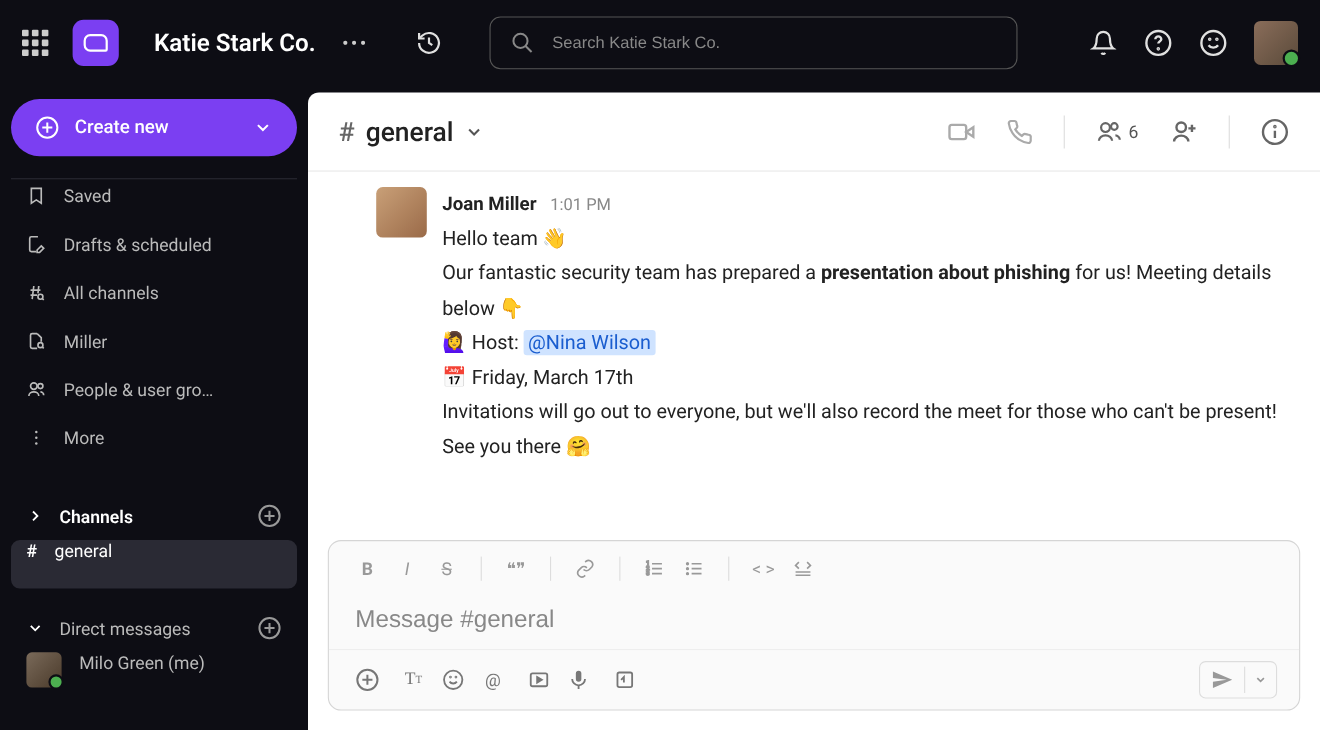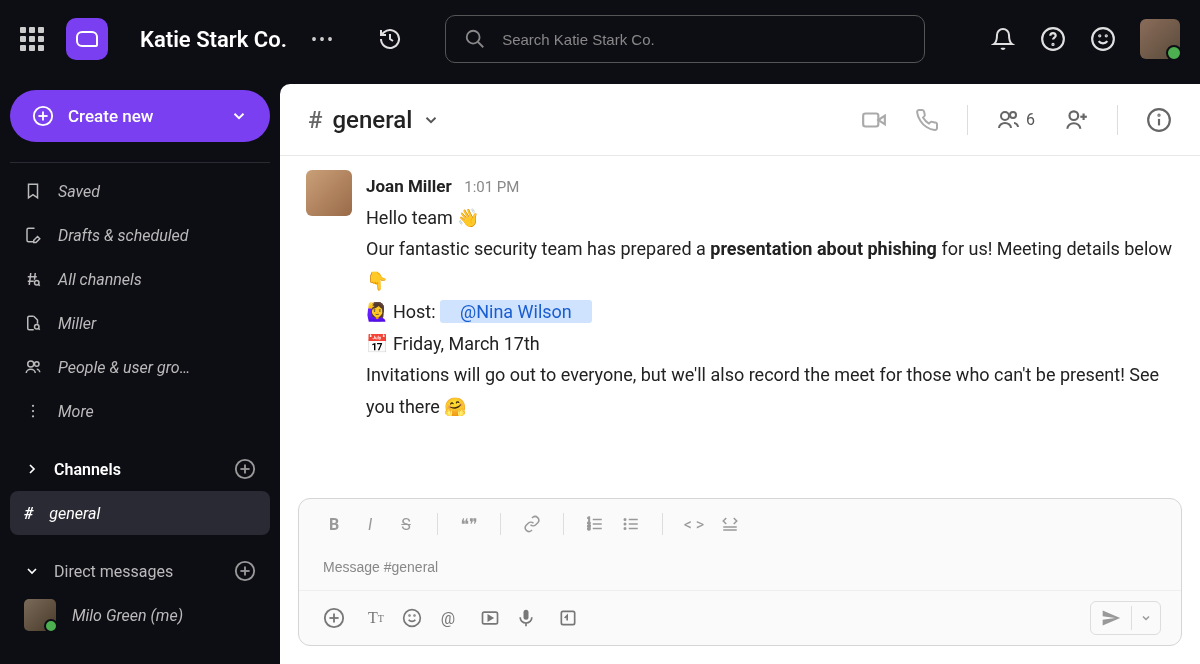--- a/index.html
+++ b/index.html
@@ -25,49 +25,49 @@
 .avatar-small::after { content:''; position:absolute; bottom:-2px; right:-2px; width:10px; height:10px; background:#4caf50; border-radius:50%; border:2px solid #0d0d14; }
 
 
 .main { display: flex; height: calc(664px - 78px); }
 .sidebar { width: 280px; padding: 12px 10px; display:flex; flex-direction:column; }
 .content { flex: 1; background: #fff; border-radius: 10px 0 0 0; margin-top: 6px; display: flex; flex-direction: column; color: #222; }
 
 
 .create-btn { height: 52px; background: #7b3ff2; border-radius: 30px; display:flex; align-items:center; padding: 0 22px; color:#fff; font-size:17px; font-weight:500; cursor:pointer; gap:14px; margin-bottom: 14px; }
 .create-btn .chev { margin-left:auto; }
-.side-item { height: 44px; display:flex; align-items:center; padding: 0 14px; gap:16px; color:#bbb; font-size:16px; cursor:pointer; border-radius:8px;font-style:italic; }
+.side-item { height: 44px; display:flex; padding: 0 14px; gap:16px; color:#bbb; font-size:16px; cursor:pointer; border-radius:8px; }
 .side-item.active { background:#2a2a34; color:#fff; }
 .side-section { display:flex; align-items:center; padding: 0 14px; height:44px; gap:14px; color:#fff; font-weight:600; font-size:16px; margin-top:14px; cursor:pointer; }
 .side-section .plus { margin-left:auto; color:#999; }
 .side-divider { height:1px; background:#2a2a34; margin: 6px 0; }
 
 
 .chat-header { height: 72px; display:flex; align-items:center; padding: 0 28px; border-bottom: 1px solid #e8e8e8; gap: 14px; }
 .chat-title { font-size: 24px; font-weight: 500; display:flex; align-items:center; gap:10px; cursor:pointer; }
 .chat-header-right { margin-left:auto; display:flex; align-items:center; gap:28px; color:#888; }
 .member-count { display:flex; align-items:center; gap:6px; color:#555; font-size:16px; }
 
 
-.messages { flex:1; padding: 14px 26px; overflow:auto; }
+.messages { flex:1; padding: 14px 26px; overflow:auto;margin-left:36px; }
 .msg { display:flex; gap:14px; }
 .msg-avatar { width:46px; height:46px; border-radius:6px; background: linear-gradient(135deg, #c9a078, #9a6a48); flex-shrink:0; }
 .msg-body { font-size:18px; line-height:1.75; color:#222; }
 .msg-author { font-weight:700; font-size:17px; }
 .msg-time { color:#888; font-size:15px; font-weight:400; margin-left:8px; }
-.mention { background:#cfe3ff; color:#1a5dcf; padding:1px 20px; border-radius:3px; }
+.mention { background:#cfe3ff; color:#1a5dcf; padding:1px 4px; border-radius:3px; }
 .bold { font-weight:700; }
 
 
 .composer { margin: 0 18px 18px; border:1px solid #d5d5d5; border-radius:12px; background:#fafafa; }
 .fmt-bar { display:flex; align-items:center; padding: 10px 20px; gap: 6px; color:#999; }
 .fmt-bar .sep { width:1px; height:22px; background:#ddd; margin:0 10px; }
 .fmt-btn { width:30px; height:30px; display:flex; align-items:center; justify-content:center; cursor:pointer; font-size:16px; border-radius:4px; }
 .composer-input { padding: 8px 24px 14px; }
-.composer-input input { width:100%; border:none; background:transparent; font-size:14px; color:#555; outline:none; }
+.composer-input input { width:100%; border:none; background:transparent; font-size:22px; color:#555; outline:none; }
 .composer-input input::placeholder { color:#888; }
 .composer-bottom { display:flex; align-items:center; padding: 10px 20px; gap:6px; border-top:1px solid #eee; color:#777; }
 .send-group { margin-left:auto; display:flex; align-items:center; border:1px solid #ddd; border-radius:6px; overflow:hidden; }
 .send-btn { padding:6px 10px; cursor:pointer; color:#999;}
 .send-arrow { border-left:1px solid #ddd; padding:6px 8px; cursor:pointer; color:#999;}
 
 svg { display:block; }
 </style>
 </head>
 <body>

